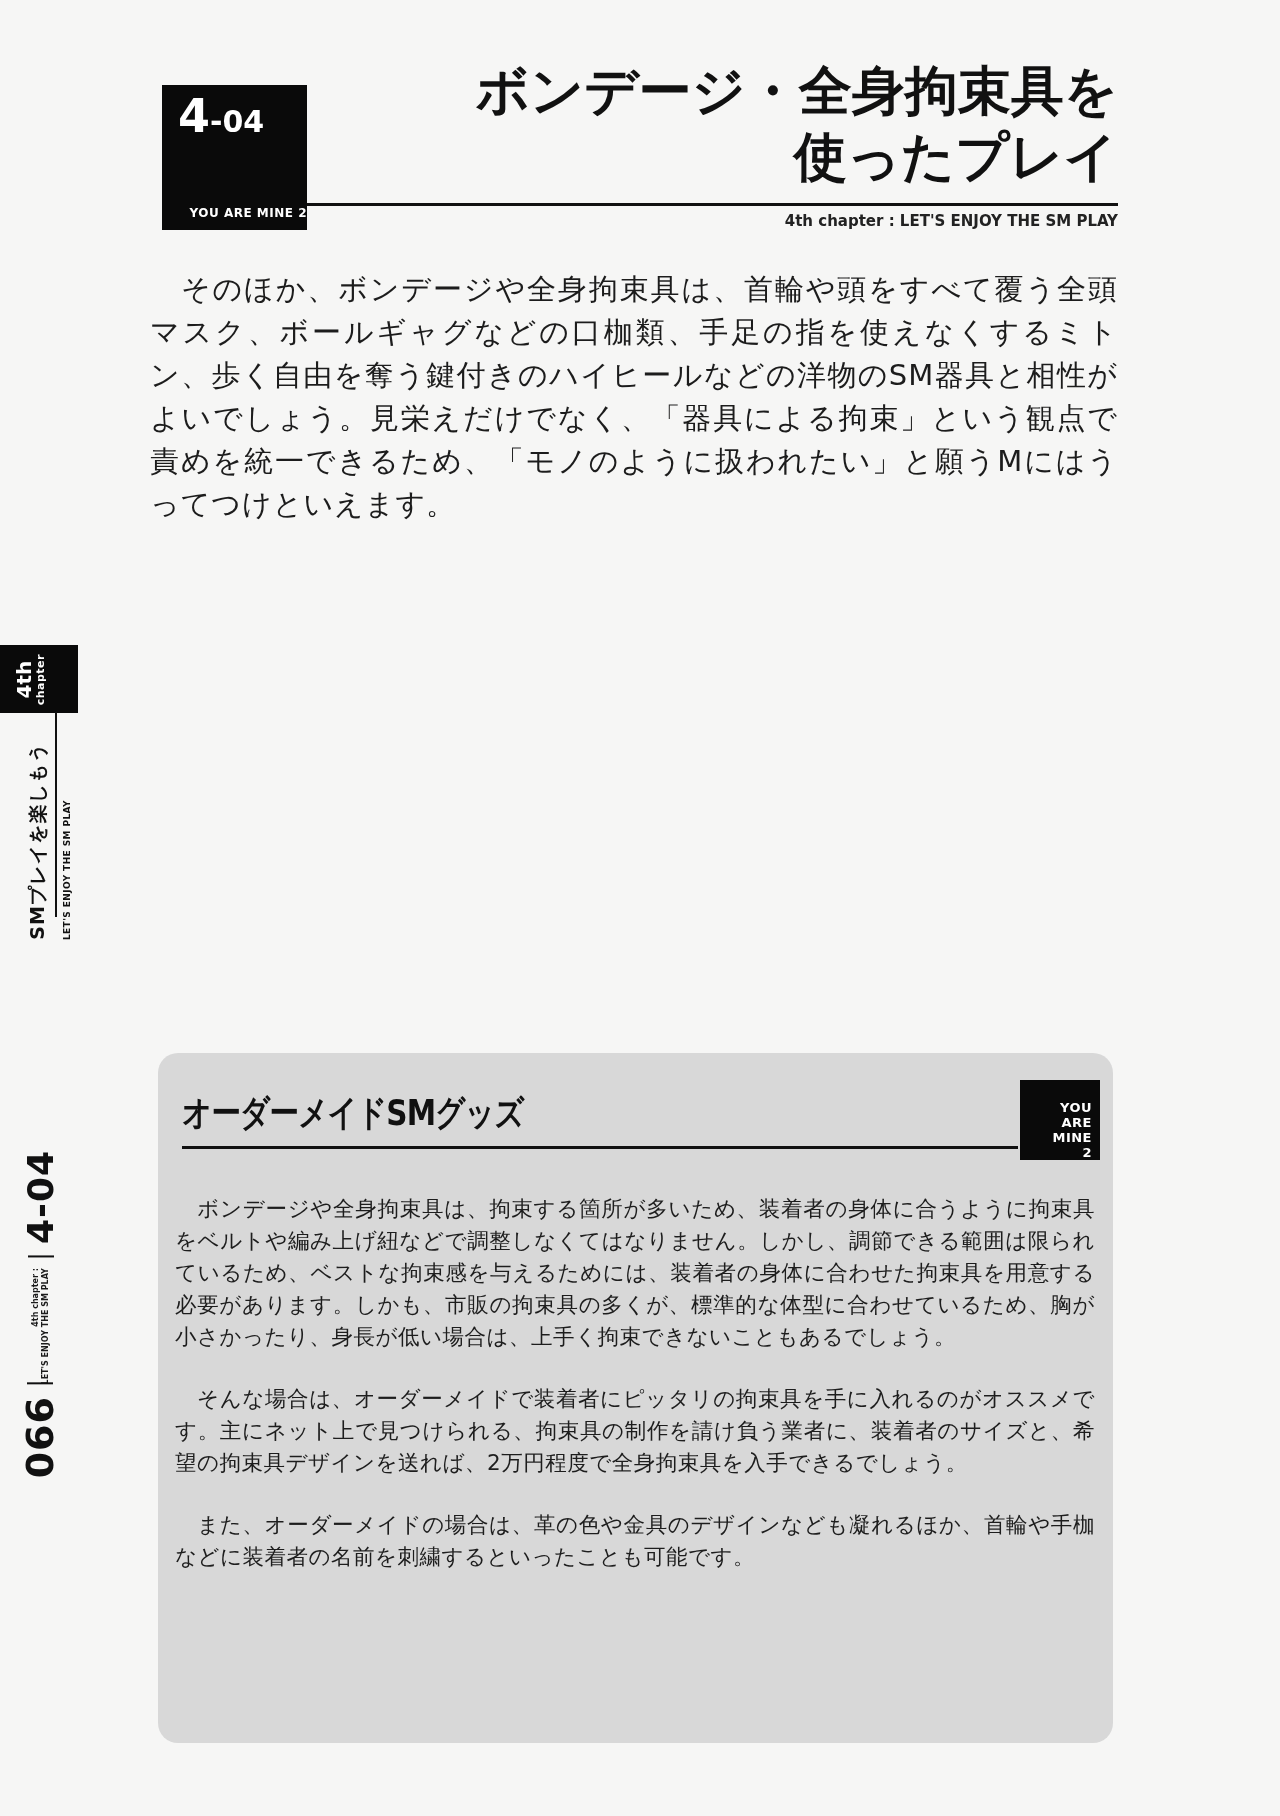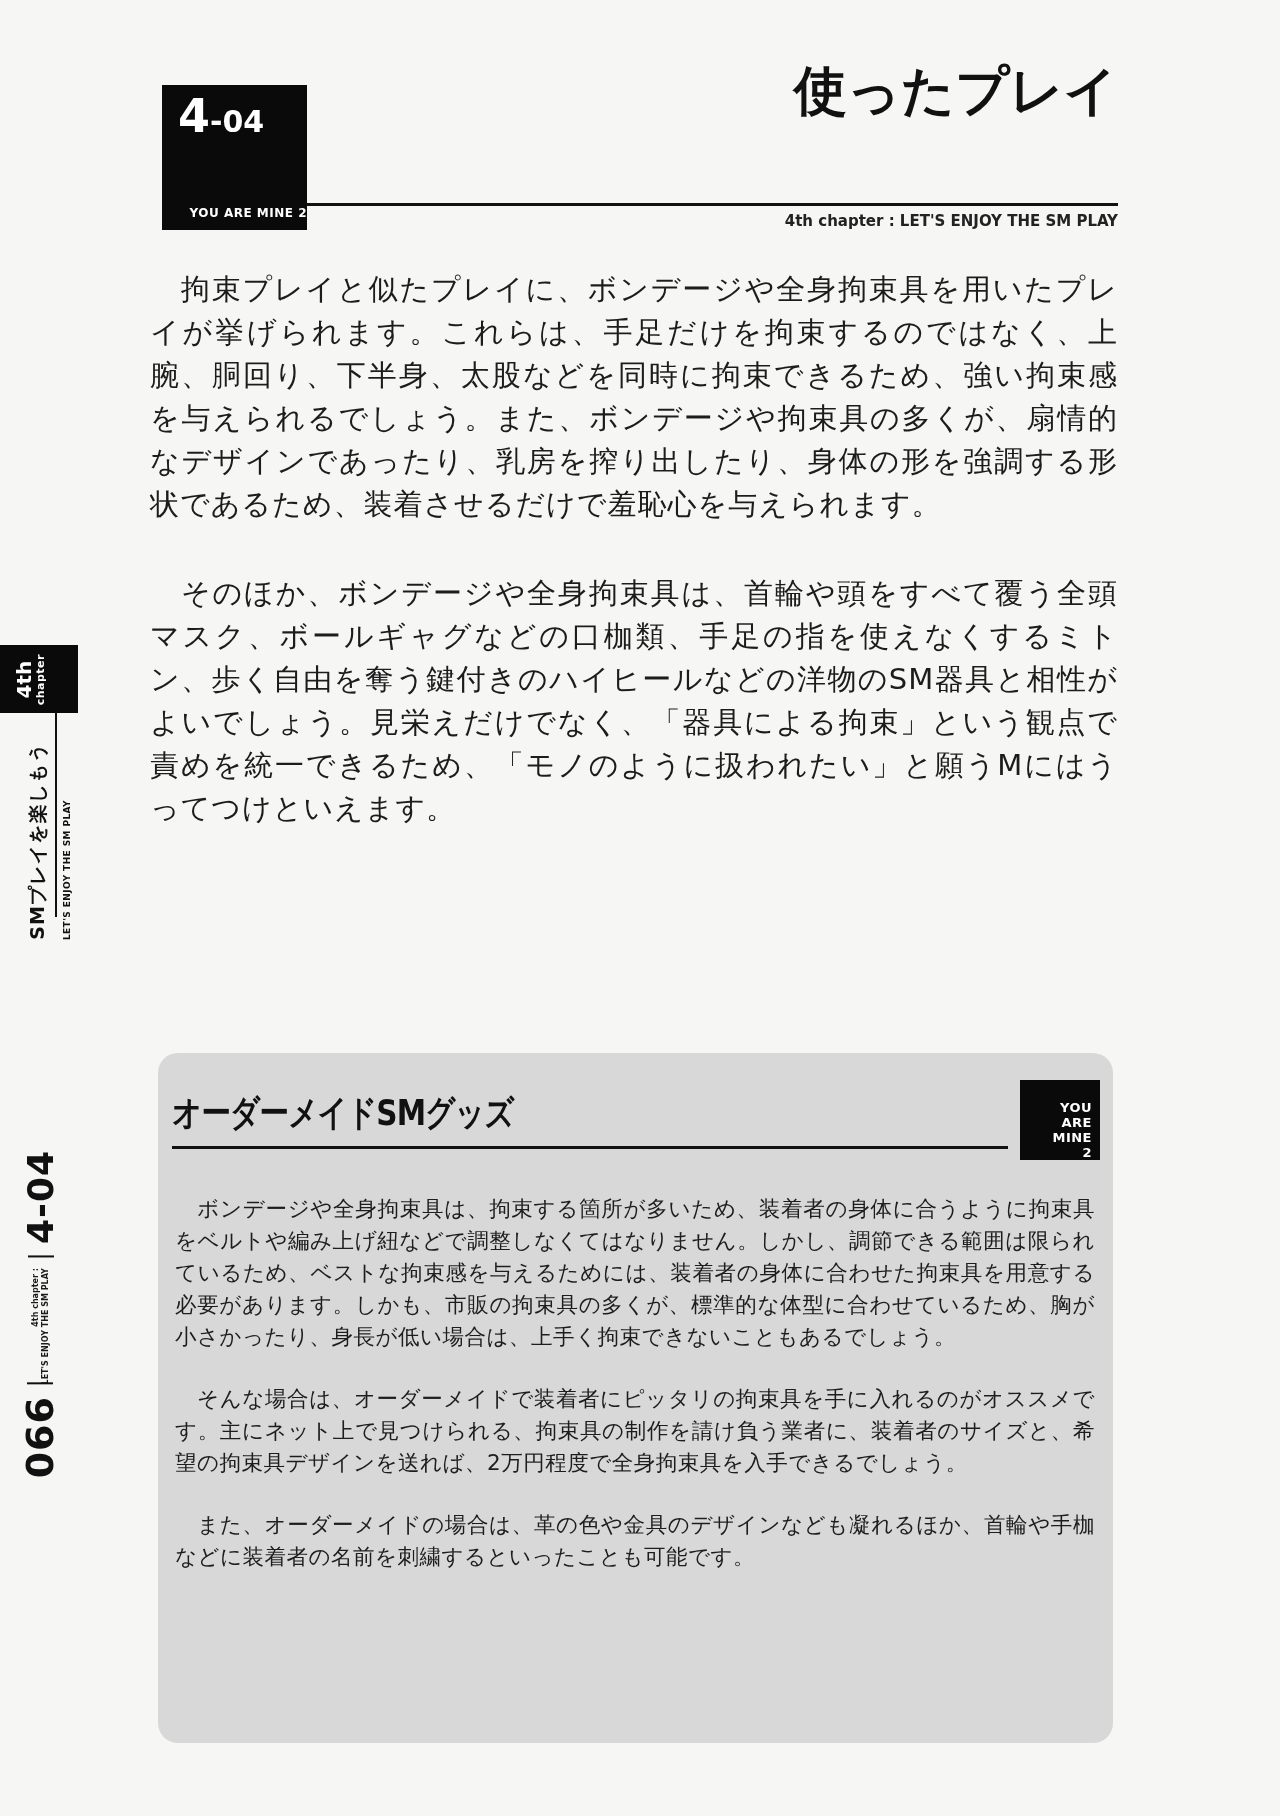--- a/index.html
+++ b/index.html
@@ -35,21 +35,21 @@
   .body-text{position:absolute;left:150px;top:268px;width:968px;}
   .body-text p{
     margin:0 0 46px 0;font-size:29px;line-height:43px;letter-spacing:1px;
     text-align:justify;word-break:break-all;color:#1c1c1c;
   }
   
   .column-box{
     position:absolute;left:158px;top:1053px;width:955px;height:690px;
     background:#d8d8d8;border-radius:20px;
   }
-  .column-head{position:absolute;left:14px;top:36px;right:28px;text-decoration:underline;}
+  .column-head{position:absolute;left:24px;top:36px;right:28px;text-decoration:underline;}
   .column-title{
     display:inline-block;font-size:36px;font-weight:900;color:#111;
     transform:scaleX(0.82);transform-origin:left center;
     letter-spacing:-1px;white-space:nowrap;
   }
   .column-rule{height:3px;background:#111;margin-top:8px;width:836px;}
   .column-label{font-size:11px;font-weight:bold;margin-top:3px;letter-spacing:0.5px;}
   .column-badge{
     position:absolute;left:862px;top:27px;width:80px;height:80px;
     background:#0a0a0a;color:#fff;box-sizing:border-box;
@@ -86,28 +86,28 @@
 <body>
 
 <div class="section-box">
   <div class="section-num">
     <span class="big">4</span><span class="small">-04</span>
   </div>
   <div class="section-brand">YOU ARE MINE 2</div>
 </div>
 
 <div class="header-title">
+  <div>ボンデージ・全身拘束具を</div>
   <div>使ったプレイ</div>
 </div>
 
 <div class="header-rule"></div>
 <div class="header-sub">4th chapter : LET'S ENJOY THE SM PLAY</div>
 
 <div class="body-text">
-  <p>　拘束プレイと似たプレイに、ボンデージや全身拘束具を用いたプレイが挙げられます。これらは、手足だけを拘束するのではなく、上腕、胴回り、下半身、太股などを同時に拘束できるため、強い拘束感を与えられるでしょう。また、ボンデージや拘束具の多くが、扇情的なデザインであったり、乳房を搾り出したり、身体の形を強調する形状であるため、装着させるだけで羞恥心を与えられます。</p>
   <p>　そのほか、ボンデージや全身拘束具は、首輪や頭をすべて覆う全頭マスク、ボールギャグなどの口枷類、手足の指を使えなくするミトン、歩く自由を奪う鍵付きのハイヒールなどの洋物のSM器具と相性がよいでしょう。見栄えだけでなく、「器具による拘束」という観点で責めを統一できるため、「モノのように扱われたい」と願うMにはうってつけといえます。</p>
 </div>
 
 <div class="column-box">
   <div class="column-head">
     <span class="column-title">オーダーメイドSMグッズ</span>
     <div class="column-rule"></div>
   </div>
   <div class="column-badge">
     <div>YOU</div>

